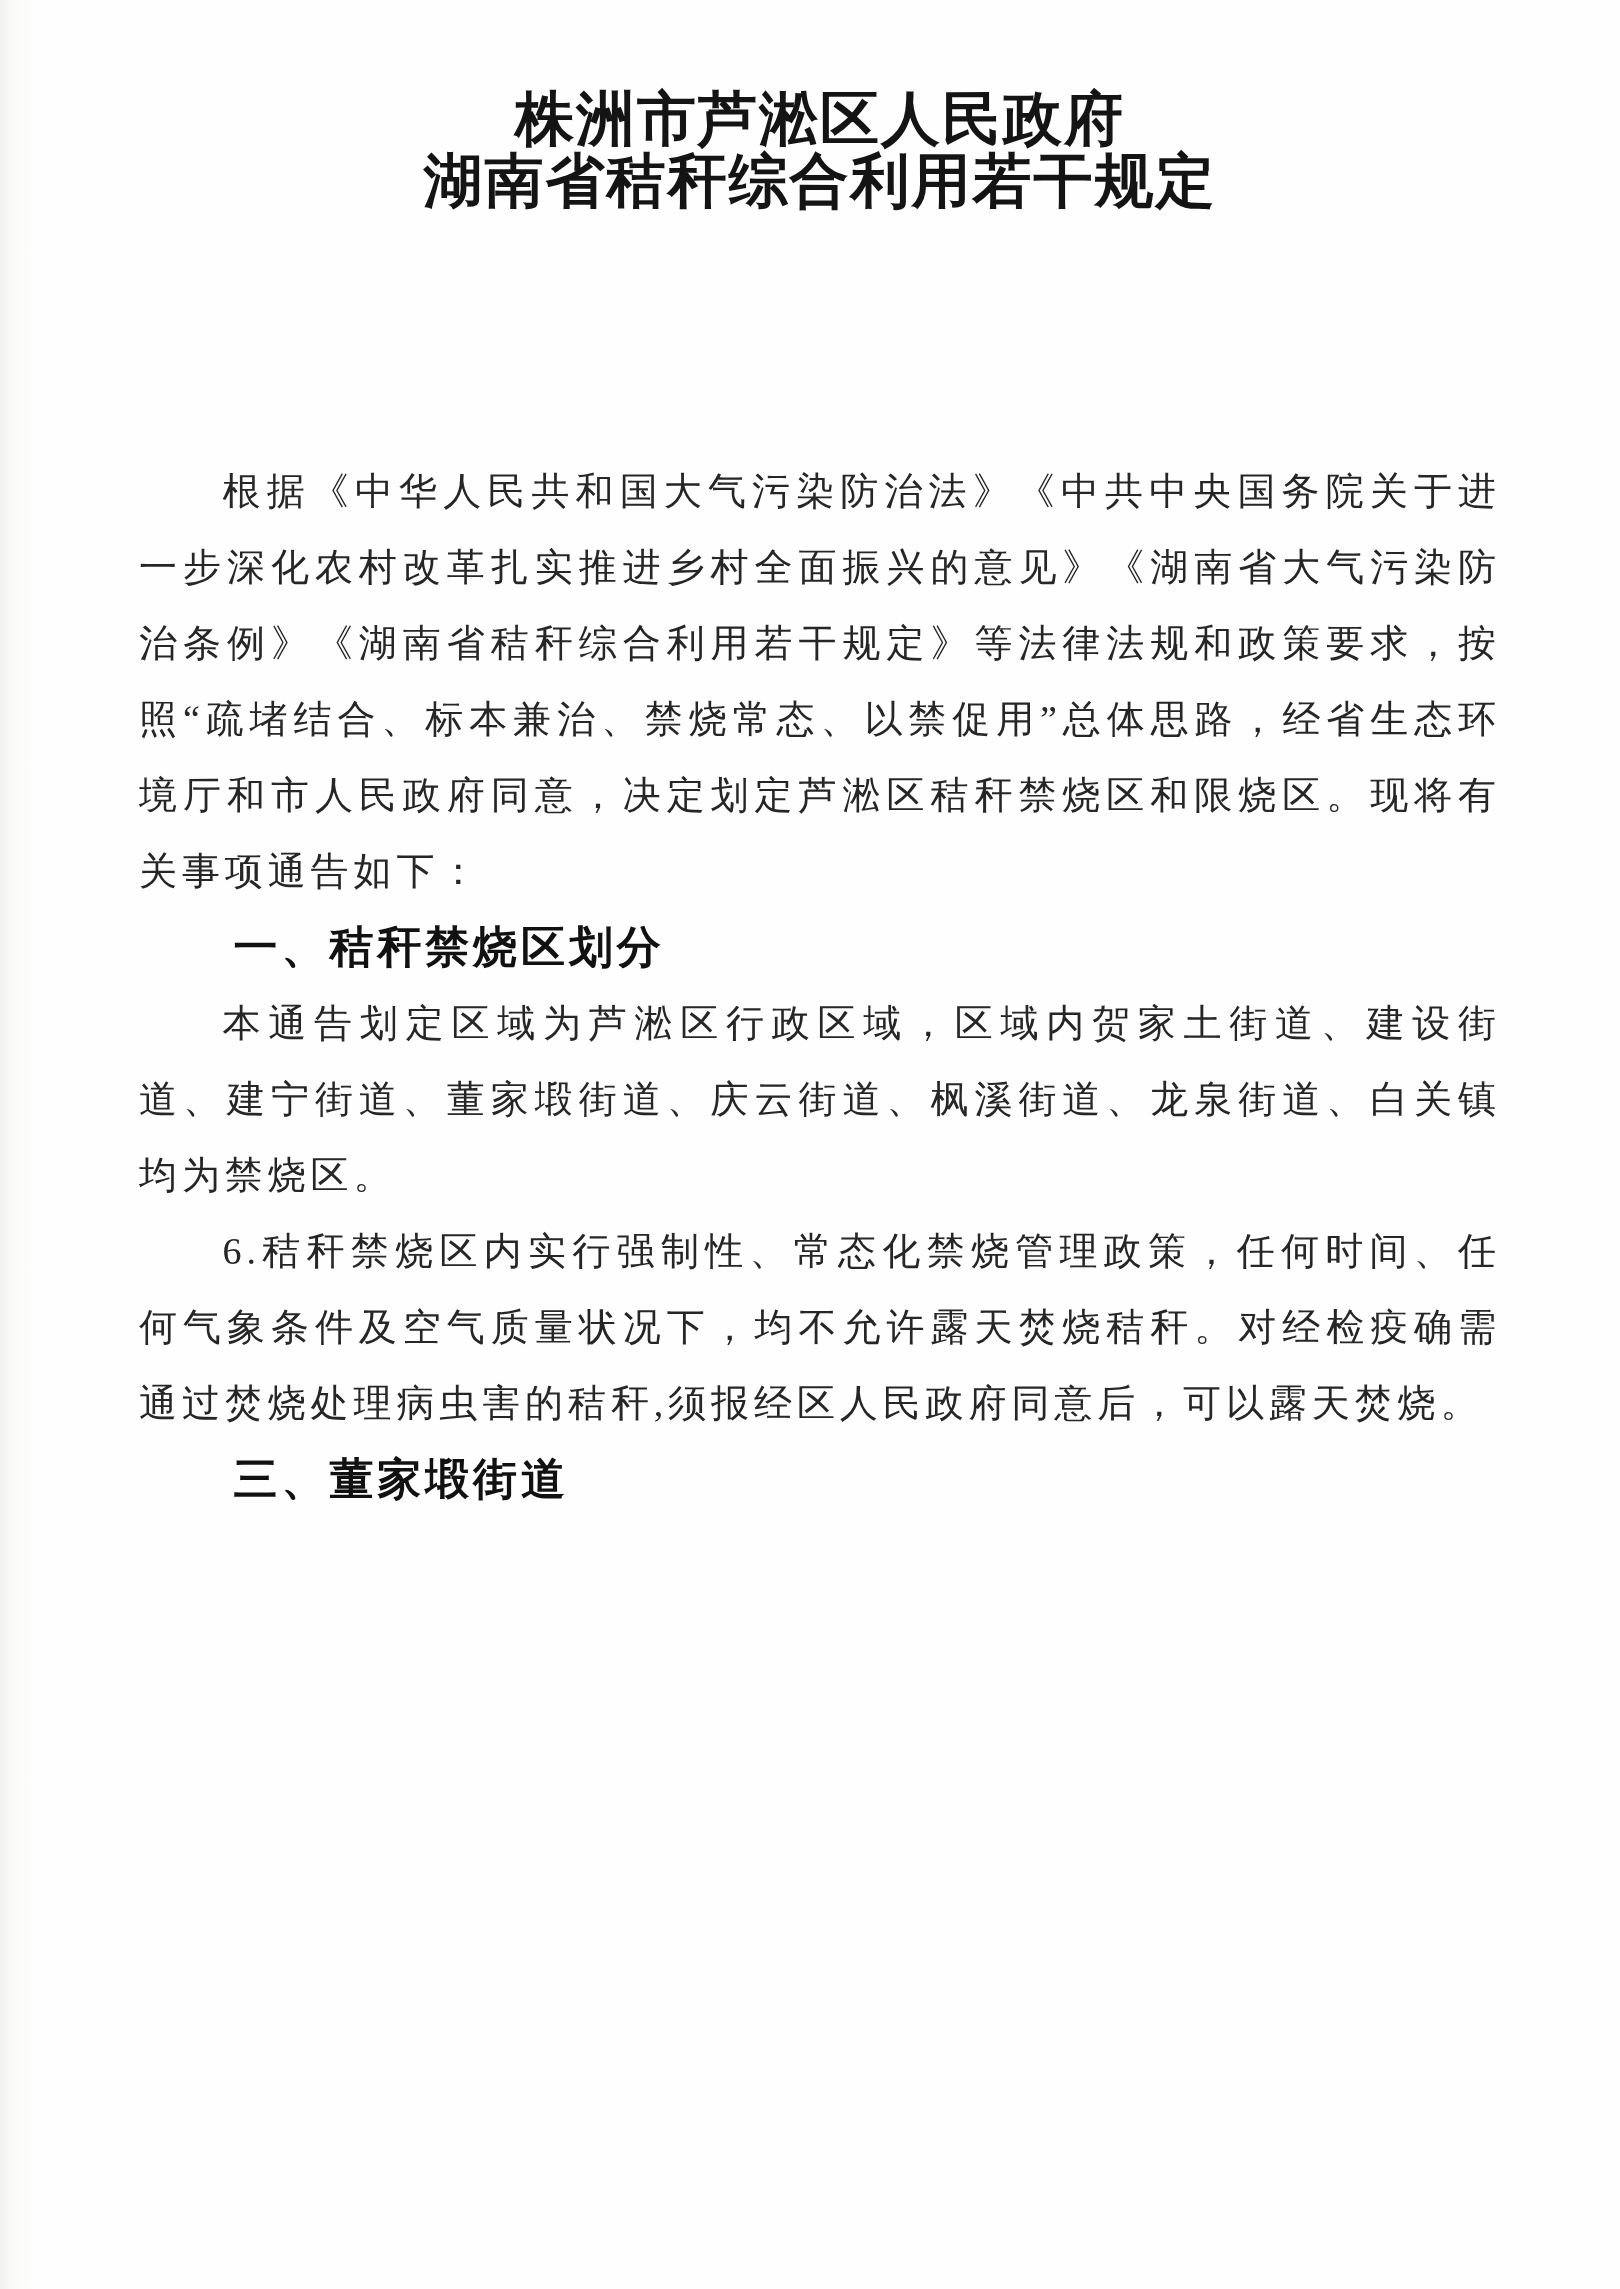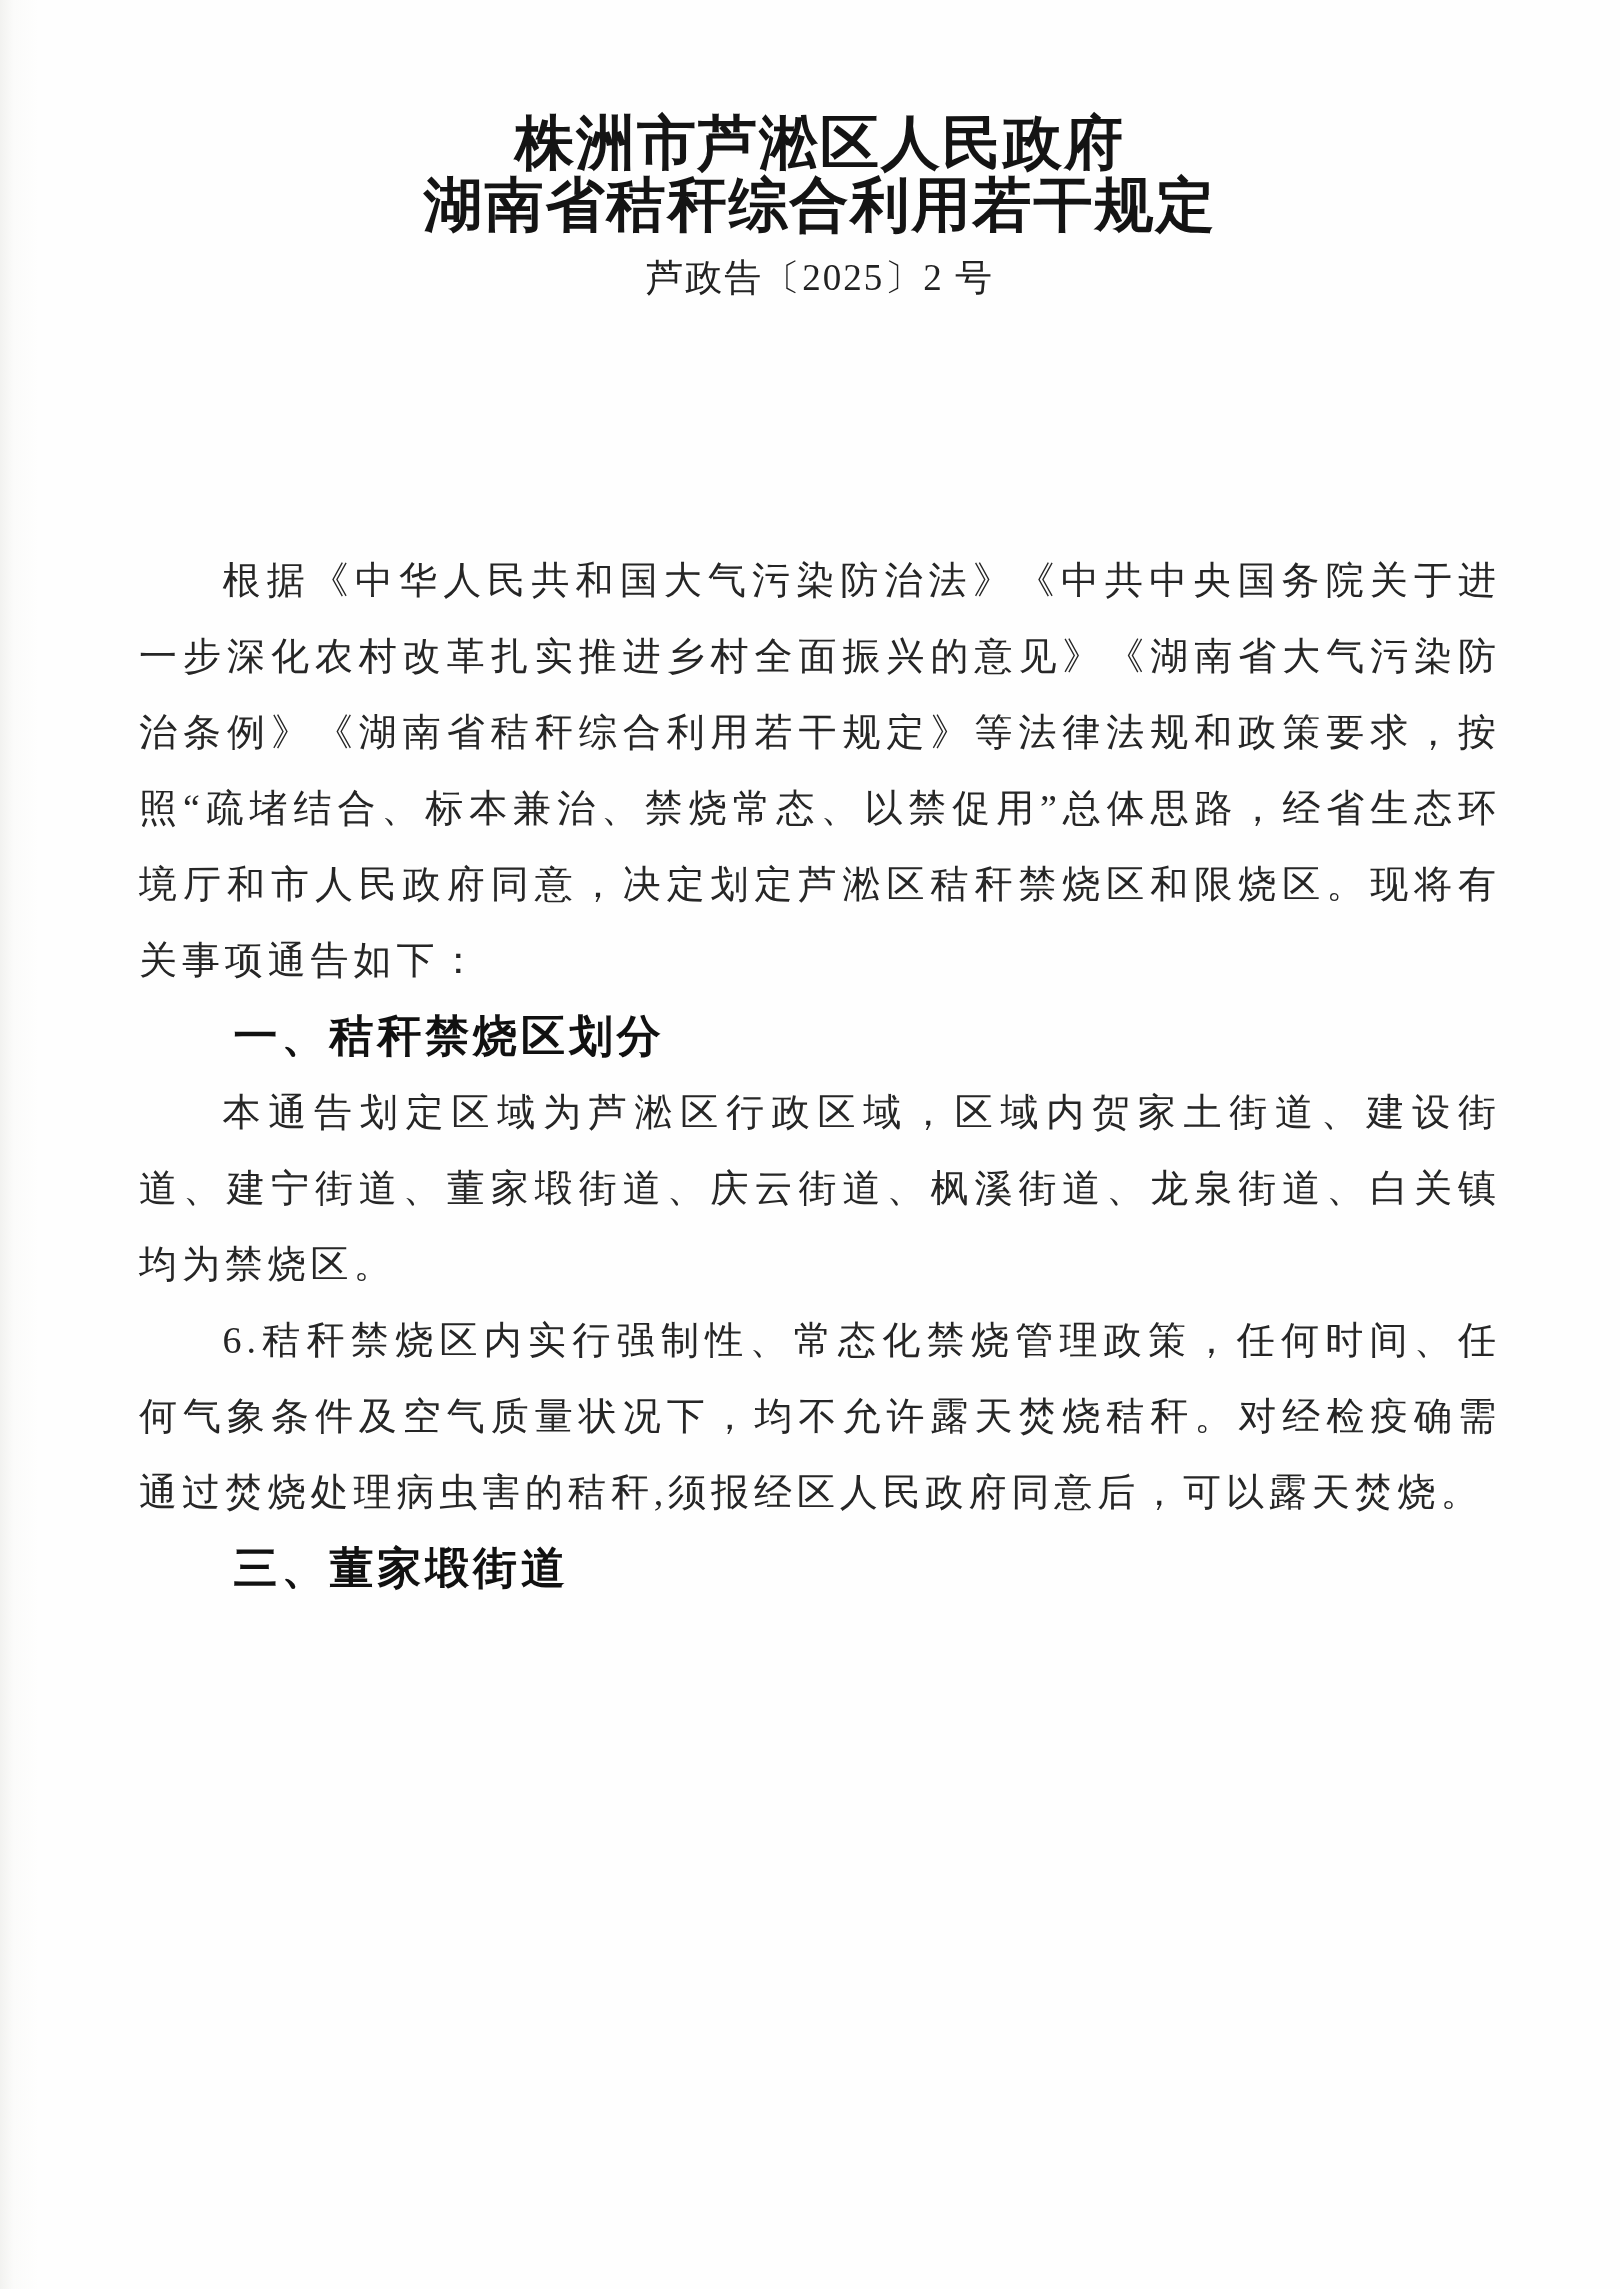--- a/index.html
+++ b/index.html
@@ -12,21 +12,21 @@
     width: 1620px;
     height: 2290px;
     margin: 0 auto;
     background: #fefefe;
     background-image: linear-gradient(to right, #f2f2f0 0px, #fbfbfa 13.7px, #fefefe 39px);
     color: #1c1c1c;
     overflow: hidden;
     font-family: "Liberation Serif", "DejaVu Serif", serif;
   }
   .content {
-    padding: 112px 119px 0 139px; 
+    padding: 88px 119px 0 139px; 
   }
   .doc-title {
     text-align: center;
     font-weight: bold;
     font-size: 59px;
     line-height: 62px;
     letter-spacing: 2px;
     color: #141414;
     font-family: "Liberation Serif", "DejaVu Serif", serif;
   }
@@ -65,21 +65,20 @@
 </style>
 </head>
 <body>
 
 <div class="page">
   <div class="content">
     <div class="doc-title">
       <div>株洲市芦淞区人民政府</div>
       <div>湖南省秸秆综合利用若干规定</div>
     </div>
-    <div class="doc-number">芦政告〔2025〕2 号</div>
     <div class="body-block">
         <div class="para">根据《中华人民共和国大气污染防治法》《中共中央国务院关于进一步深化农村改革扎实推进乡村全面振兴的意见》《湖南省大气污染防治条例》《湖南省秸秆综合利用若干规定》等法律法规和政策要求，按照“疏堵结合、标本兼治、禁烧常态、以禁促用”总体思路，经省生态环境厅和市人民政府同意，决定划定芦淞区秸秆禁烧区和限烧区。现将有关事项通告如下：</div>
         <div class="heading">一、秸秆禁烧区划分</div>
         <div class="para">本通告划定区域为芦淞区行政区域，区域内贺家土街道、建设街道、建宁街道、董家塅街道、庆云街道、枫溪街道、龙泉街道、白关镇均为禁烧区。</div>
         <div class="para">6.秸秆禁烧区内实行强制性、常态化禁烧管理政策，任何时间、任何气象条件及空气质量状况下，均不允许露天焚烧秸秆。对经检疫确需通过焚烧处理病虫害的秸秆,须报经区人民政府同意后，可以露天焚烧。</div>
         <div class="heading">三、董家塅街道</div>
       </div>
   </div>
 </div>
 

